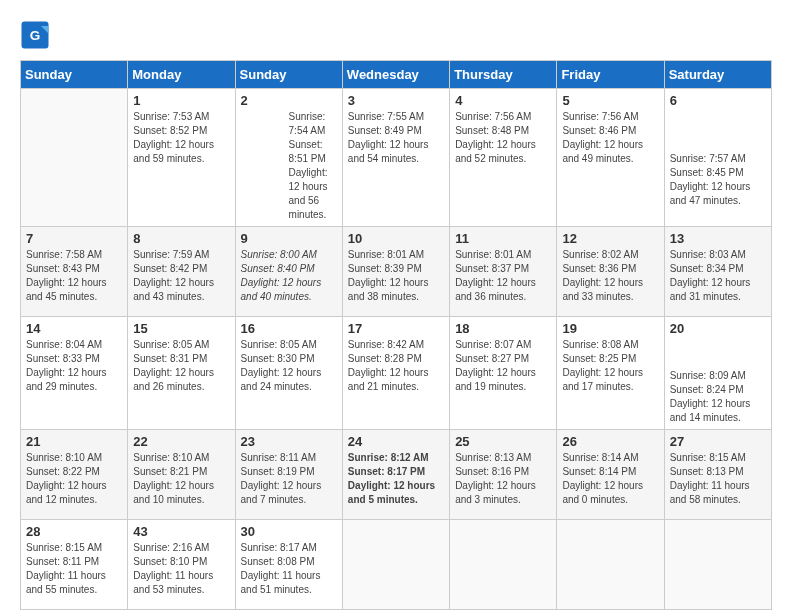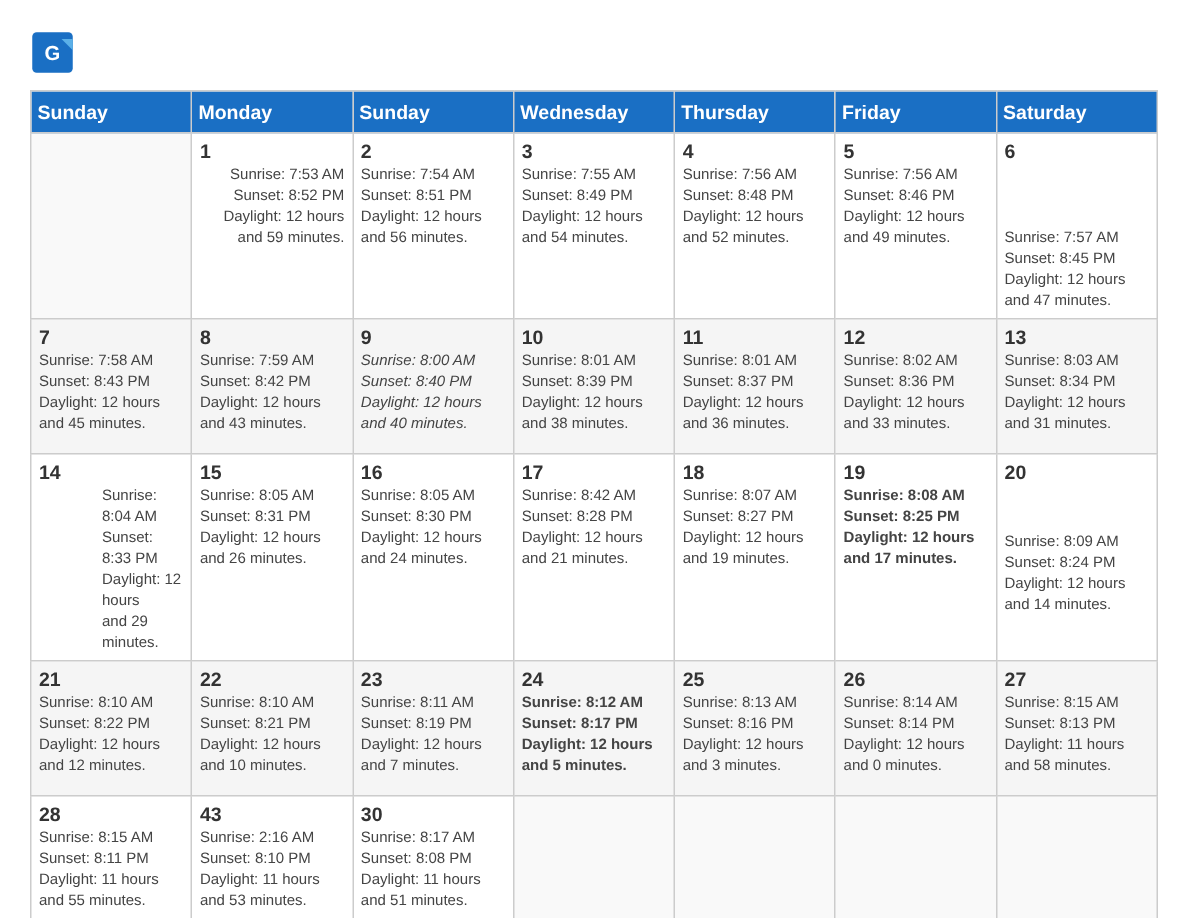--- a/index.html
+++ b/index.html
@@ -114,28 +114,28 @@
         <th>Thursday</th>
         <th>Friday</th>
         <th>Saturday</th>
       </tr>
   </thead>
   <tbody id="calendar-body">
   <tr>
         <td class="empty"></td>
         <td>
           <span class="day-num">1</span>
-          <div class="day-info" style="white-space: pre-line; text-align: right;">Sunrise: 7:53 AM
+          <div class="day-info" style="white-space: pre-line;">Sunrise: 7:53 AM
 Sunset: 8:52 PM
 Daylight: 12 hours
 and 59 minutes.</div>
         </td>
         <td>
           <span class="day-num">2</span>
-          <div class="day-info" style="white-space: pre-line;">Sunrise: 7:54 AM
+          <div class="day-info" style="white-space: pre-line; margin-left: 48px;">Sunrise: 7:54 AM
 Sunset: 8:51 PM
 Daylight: 12 hours
 and 56 minutes.</div>
         </td>
         <td>
           <span class="day-num">3</span>
           <div class="day-info" style="white-space: pre-line;">Sunrise: 7:55 AM
 Sunset: 8:49 PM
 Daylight: 12 hours
 and 54 minutes.</div>
@@ -209,21 +209,21 @@
           <span class="day-num">13</span>
           <div class="day-info" style="white-space: pre-line;">Sunrise: 8:03 AM
 Sunset: 8:34 PM
 Daylight: 12 hours
 and 31 minutes.</div>
         </td>
       </tr>
       <tr>
         <td>
           <span class="day-num">14</span>
-          <div class="day-info" style="white-space: pre-line; margin-left: 42px;">Sunrise: 8:04 AM
+          <div class="day-info" style="white-space: pre-line;">Sunrise: 8:04 AM
 Sunset: 8:33 PM
 Daylight: 12 hours
 and 29 minutes.</div>
         </td>
         <td>
           <span class="day-num">15</span>
           <div class="day-info" style="white-space: pre-line;">Sunrise: 8:05 AM
 Sunset: 8:31 PM
 Daylight: 12 hours
 and 26 minutes.</div>
@@ -244,21 +244,21 @@
         </td>
         <td>
           <span class="day-num">18</span>
           <div class="day-info" style="white-space: pre-line;">Sunrise: 8:07 AM
 Sunset: 8:27 PM
 Daylight: 12 hours
 and 19 minutes.</div>
         </td>
         <td>
           <span class="day-num">19</span>
-          <div class="day-info" style="white-space: pre-line; font-weight: bold;">Sunrise: 8:08 AM
+          <div class="day-info" style="white-space: pre-line;">Sunrise: 8:08 AM
 Sunset: 8:25 PM
 Daylight: 12 hours
 and 17 minutes.</div>
         </td>
         <td>
           <span class="day-num">20</span>
           <div class="day-info" style="white-space: pre-line; margin-top: 33px;">Sunrise: 8:09 AM
 Sunset: 8:24 PM
 Daylight: 12 hours
 and 14 minutes.</div>

